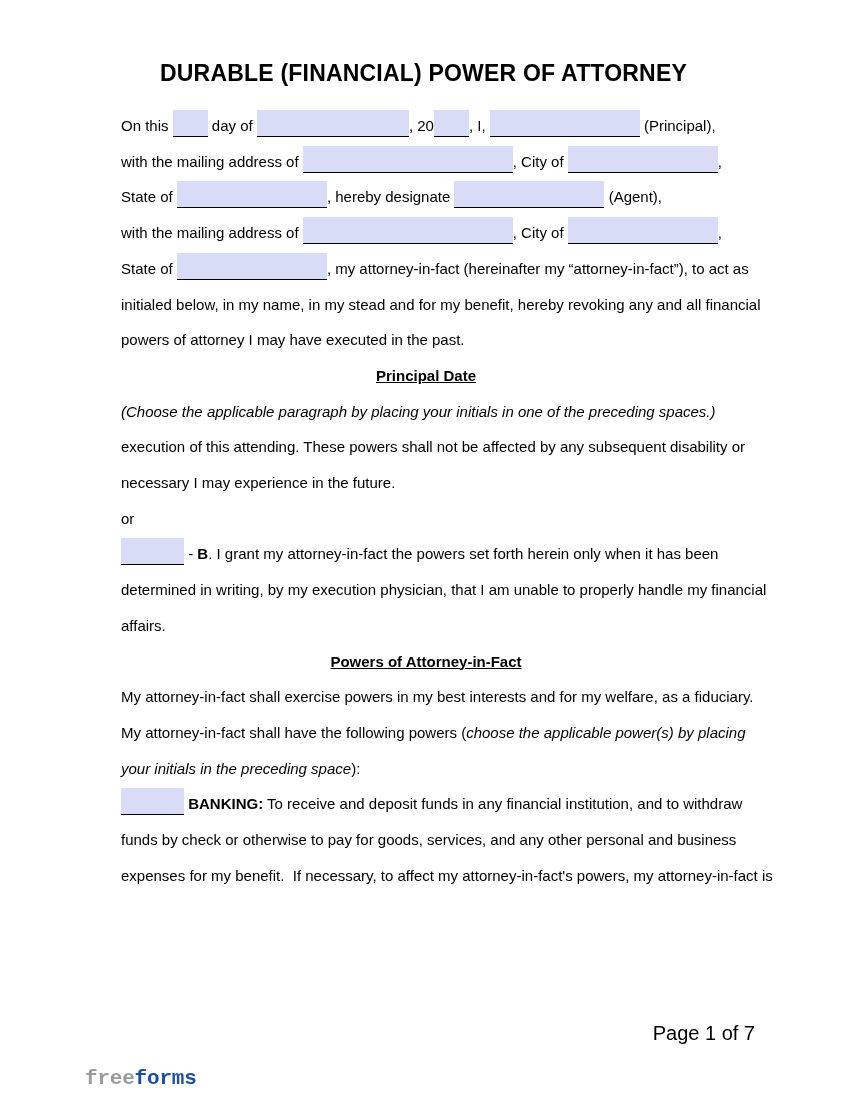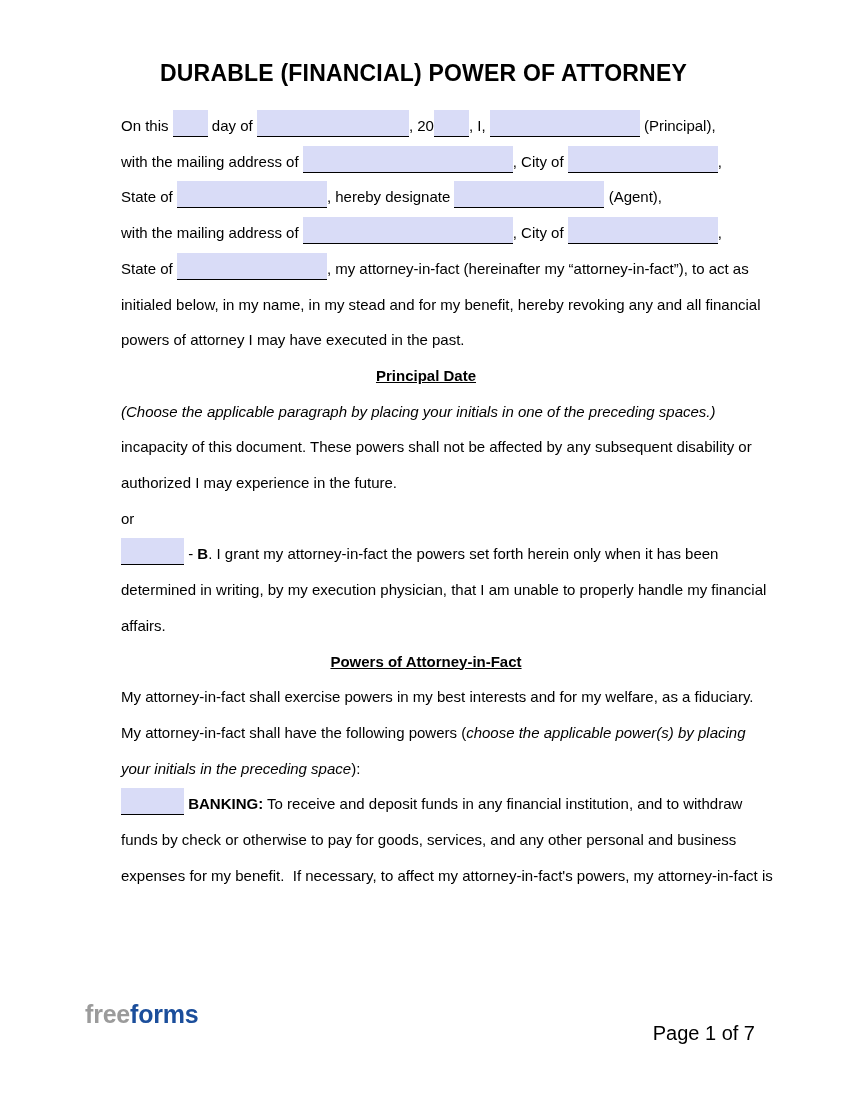--- a/index.html
+++ b/index.html
@@ -50,24 +50,25 @@
   .blank {
     display: inline-block;
     background: #d9dcf7;
     border-bottom: 1px solid #000000;
     height: 26px;
     vertical-align: -6px;
   }
   .footer-logo {
     position: absolute;
     left: 85px;
-    top: 1000px;
-    font-size: 25px;
+    top: 1067px;
+    font-size: 21px;
     font-weight: 700;
     letter-spacing: -0.2px;
+    font-family: Liberation Mono, monospace;
   }
   .logo-free { color: #9b9b9b; }
   .logo-forms { color: #1b4e9b; }
   .page-num {
     position: absolute;
     right: 92px;
     top: 1022px;
     font-size: 20px;
   }
 </style>
@@ -79,22 +80,22 @@
 <div class="content">
     <div class="line"><span>On this </span><span class="blank" style="width: 35px; background: rgb(217, 220, 247);"></span><span> day of </span><span class="blank" style="width: 152px; background: rgb(217, 220, 247);"></span><span>, 20</span><span class="blank" style="width: 35px; background: rgb(217, 220, 247);"></span><span>, I, </span><span class="blank" style="width: 150px; background: rgb(217, 220, 247);"></span><span> (Principal),</span></div>
     <div class="line"><span>with the mailing address of </span><span class="blank" style="width: 210px; background: rgb(217, 220, 247);"></span><span>, City of </span><span class="blank" style="width: 150px; background: rgb(217, 220, 247);"></span><span>,</span></div>
     <div class="line"><span>State of </span><span class="blank" style="width: 150px; background: rgb(217, 220, 247);"></span><span>, hereby designate </span><span class="blank" style="width: 150px; background: rgb(217, 220, 247);"></span><span> (Agent),</span></div>
     <div class="line"><span>with the mailing address of </span><span class="blank" style="width: 210px; background: rgb(217, 220, 247);"></span><span>, City of </span><span class="blank" style="width: 150px; background: rgb(217, 220, 247);"></span><span>,</span></div>
     <div class="line"><span>State of </span><span class="blank" style="width: 150px; background: rgb(217, 220, 247);"></span><span>, my attorney-in-fact (hereinafter my “attorney-in-fact”), to act as</span></div>
     <div class="line"><span>initialed below, in my name, in my stead and for my benefit, hereby revoking any and all financial</span></div>
     <div class="line"><span>powers of attorney I may have executed in the past.</span></div>
     <div class="heading"><span>Principal Date</span></div>
     <div class="line"><span class="italic">(Choose the applicable paragraph by placing your initials in one of the preceding spaces.)</span></div>
-    <div class="line"><span>incapacity of this document. These powers shall not be affected by any subsequent disability or</span></div>
-    <div class="line"><span>authorized I may experience in the future.</span></div>
+    <div class="line"><span>execution of this attending. These powers shall not be affected by any subsequent disability or</span></div>
+    <div class="line"><span>necessary I may experience in the future.</span></div>
     <div class="line"><span>or</span></div>
     <div class="line"><span class="blank" style="width: 63px; background: rgb(217, 220, 247);"></span><span> - </span><span class="bold">B</span><span>. I grant my attorney-in-fact the powers set forth herein only when it has been</span></div>
     <div class="line"><span>determined in writing, by my execution physician, that I am unable to properly handle my financial</span></div>
     <div class="line"><span>affairs.</span></div>
     <div class="heading"><span>Powers of Attorney-in-Fact</span></div>
     <div class="line"><span>My attorney-in-fact shall exercise powers in my best interests and for my welfare, as a fiduciary.</span></div>
     <div class="line"><span>My attorney-in-fact shall have the following powers (</span><span class="italic">choose the applicable power(s) by placing</span></div>
     <div class="line"><span class="italic">your initials in the preceding space</span><span>):</span></div>
     <div class="line"><span class="blank" style="width: 63px; background: rgb(217, 220, 247);"></span><span> </span><span class="bold">BANKING:</span><span> To receive and deposit funds in any financial institution, and to withdraw</span></div>
     <div class="line"><span>funds by check or otherwise to pay for goods, services, and any other personal and business</span></div>

